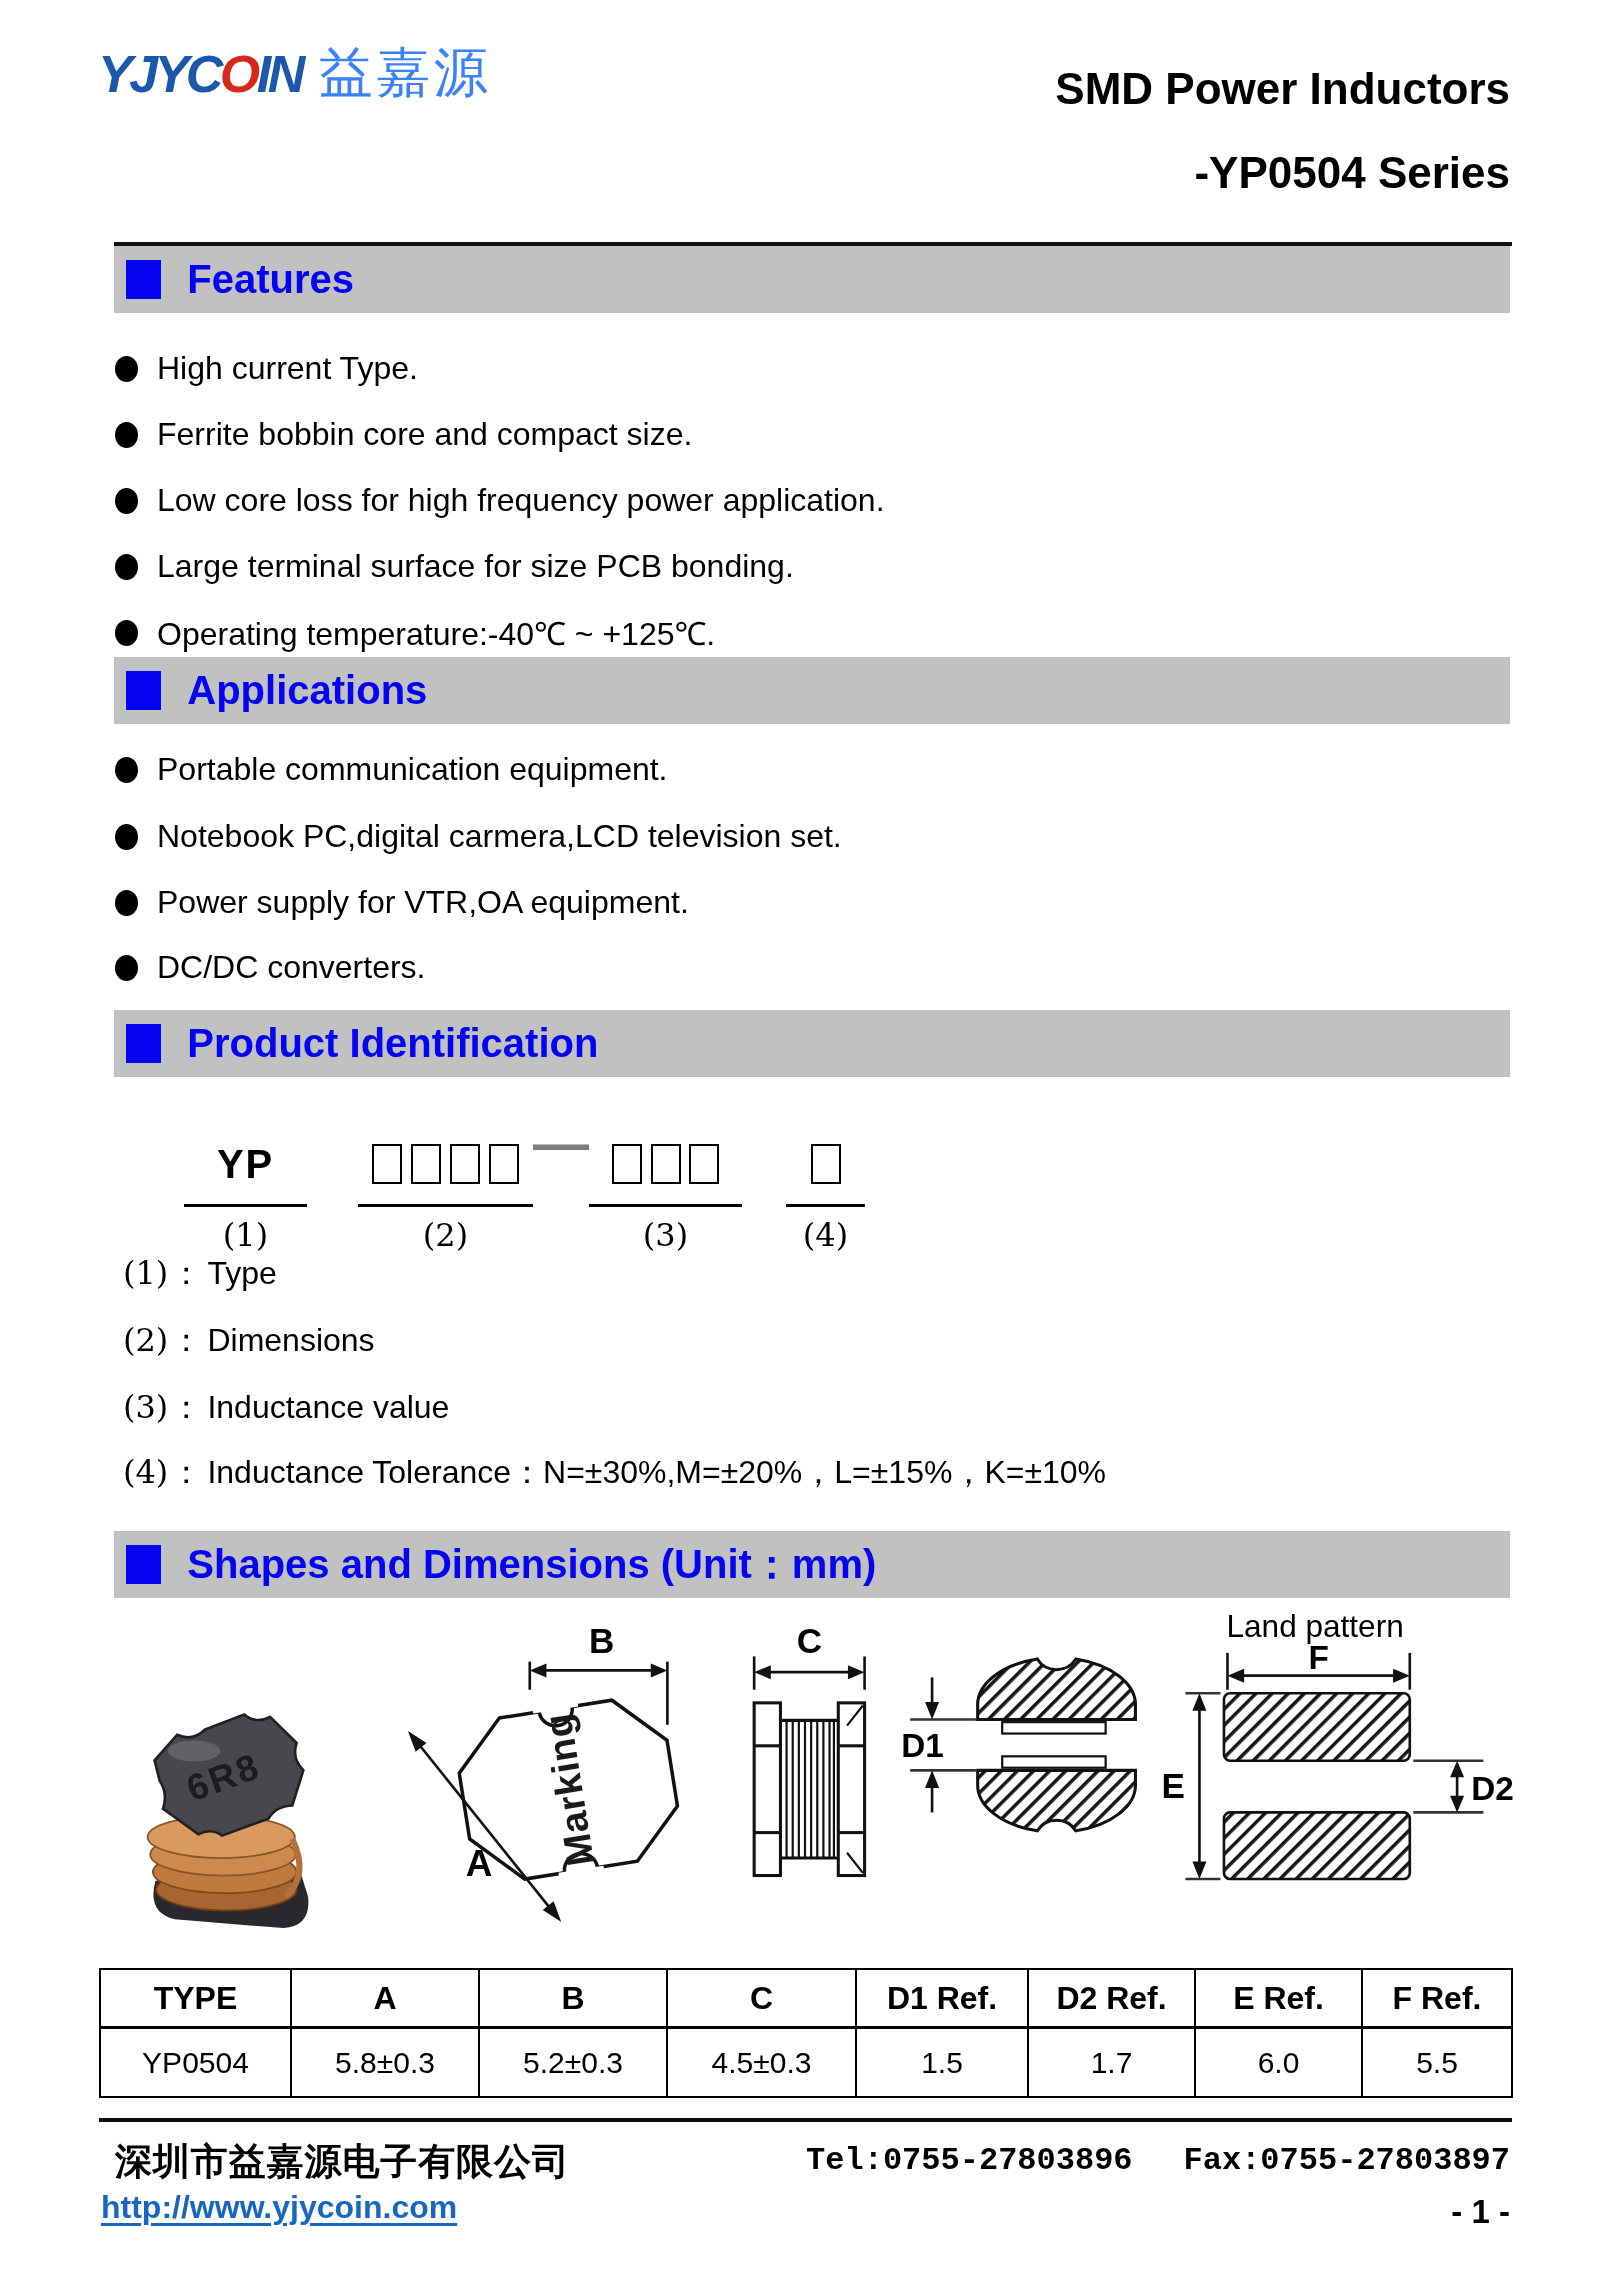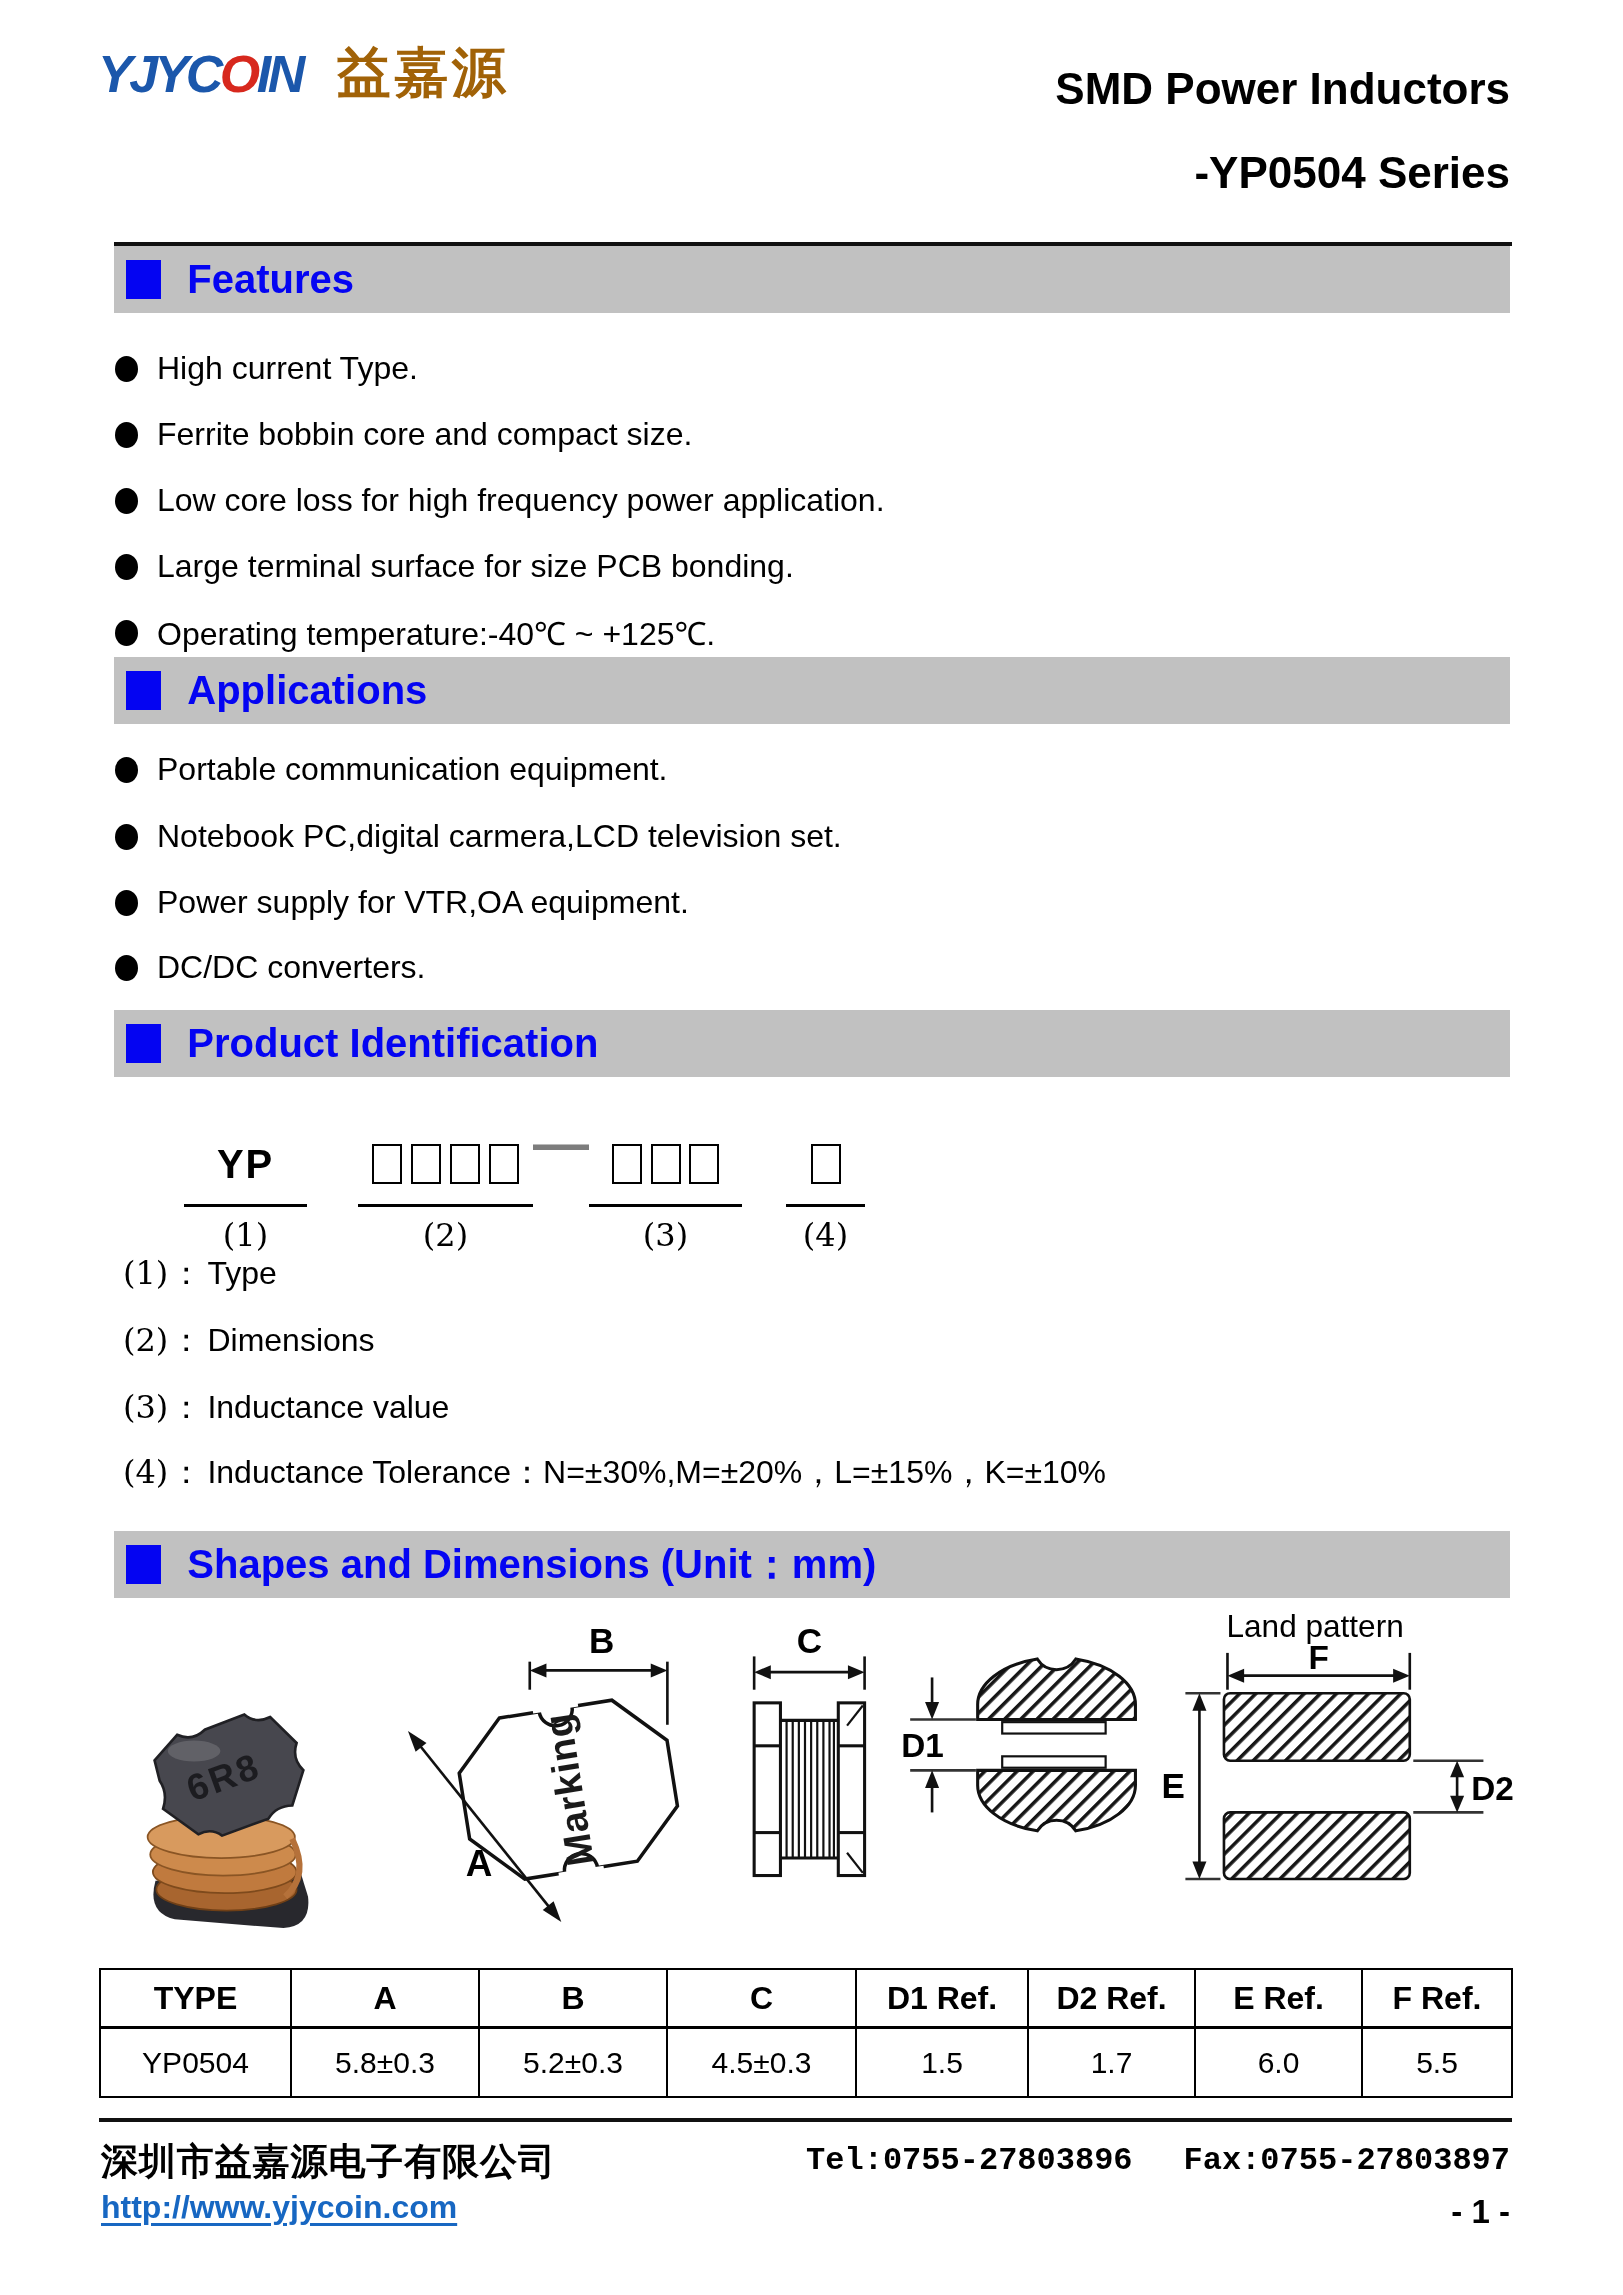--- a/index.html
+++ b/index.html
@@ -6,21 +6,21 @@
   body{
     width:1623px;height:2295px;position:relative;background:#ffffff;
     font-family:"Liberation Sans",sans-serif;color:#000;overflow:hidden;
   }
   .abs{position:absolute;}
 
   
   .logo{left:98px;top:37px;display:flex;align-items:center;}
   .logo-word{font-style:italic;font-weight:900;font-size:52px;letter-spacing:-3.5px;color:#1b57ab;line-height:1;}
   .logo-o{color:#d7281d;}
-  .logo-cn{font-weight:bold;font-size:54px;color:#a16207;margin-left:35px;letter-spacing:3.5px;}
+  .logo-cn{font-weight:normal;font-size:54px;color:#3b82f6;margin-left:17px;letter-spacing:3.5px;}
   .title-line{right:113px;text-align:right;font-weight:bold;font-size:44px;line-height:1;}
 
   
   .rule{left:114px;width:1398px;height:3.5px;background:#111;}
   .bar{left:114px;width:1396px;height:67px;background:#c1c1c1;display:flex;align-items:center;}
   .bar .sq{width:35px;height:39px;background:#0404f2;margin-left:12.3px;flex:0 0 auto;}
   .bar .bt{color:#0404f2;font-weight:bold;font-size:40px;margin-left:26px;white-space:nowrap;}
 
   
   .brow{display:flex;align-items:center;height:39px;font-size:32px;white-space:nowrap;}
@@ -319,20 +319,20 @@
     <td>4.5±0.3</td>
     <td>1.5</td>
     <td>1.7</td>
     <td>6.0</td>
     <td>5.5</td>
   </tr>
 </tbody>
   </table>
 
 <div class="abs foot-rule" style="top:2118px;"></div>
-<div class="abs company" style="top:2137px;">深圳市益嘉源电子有限公司</div>
+<div class="abs company" style="top:2137px;margin-left:14px;">深圳市益嘉源电子有限公司</div>
 <div class="abs telfax" style="top:2142px;">
   <span>Tel:0755-27803896</span>
   <span>Fax:0755-27803897</span>
 </div>
 <a class="abs url" style="top:2189px;" href="#">http://www.yjycoin.com</a>
 <div class="abs pageno" style="top:2193px;">- 1 -</div>
 
 
 </body></html>

